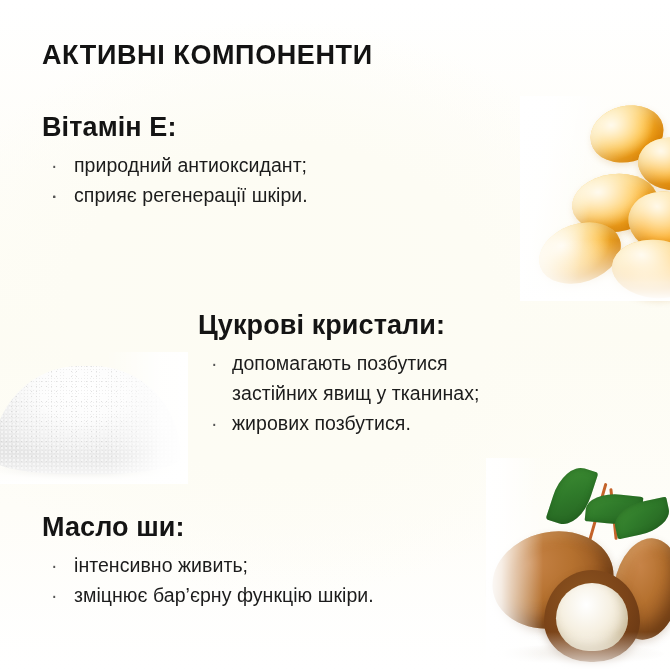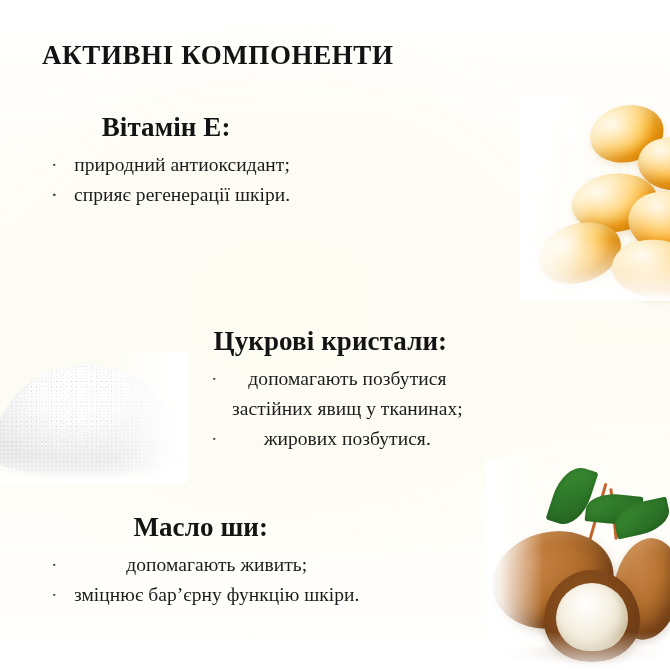--- a/index.html
+++ b/index.html
@@ -6,23 +6,22 @@
     margin: 0;
     padding: 0;
     background: #ffffff;
   }
   #canvas {
     position: relative;
     width: 670px;
     height: 670px;
     overflow: hidden;
     background: #5eead4;
-    font-family: Liberation Serif, serif;
+    font-family: Liberation Sans, sans-serif;
     color: #1a1a1a;
-    text-align: center;
     -webkit-font-smoothing: antialiased;
   }
   
   #bg-wash {
     position: absolute;
     inset: 0;
     background:
       radial-gradient(ellipse 70% 55% at 42% 46%, #fdfcf3 0%, #fdfcf4 45%, rgba(255,255,255,0) 78%),
       linear-gradient(180deg, #ffffff 0%, #fefdf8 26%, #fdfcf3 50%, #fefdf8 76%, #ffffff 100%);
   }
@@ -66,21 +65,21 @@
   .bullet .dot {
     position: absolute;
     left: 9px;
     top: 0;
     font-size: 19.5px;
     line-height: 30px;
     color: #555;
   }
   #section-vitamin-e { left: 42px; top: 112px; }
   #section-vitamin-e .bullet { padding-left: 32px; }
-  #section-sugar     { left: 198px; top: 326px; }
+  #section-sugar     { left: 198px; top: 310px; }
   #section-sugar .bullet { padding-left: 34px; }
   #section-sugar .bullet .dot { left: 13px; }
   #section-shea      { left: 42px; top: 512px; }
   #section-shea .bullet { padding-left: 32px; }
 
   
   .photo { position: absolute; }
 
   
   #img-capsules {
@@ -298,21 +297,21 @@
         <span>жирових позбутися.</span>
       </li>
     </ul>
   </div>
 
   <div class="section" id="section-shea">
     <div class="section-heading">Масло ши:</div>
     <ul class="bullets">
       <li class="bullet">
         <span class="dot">·</span>
-        <span>допомагають живить;</span>
+        <span>інтенсивно живить;</span>
       </li>
       <li class="bullet">
         <span class="dot">·</span>
         <span>зміцнює бар’єрну функцію шкіри.</span>
       </li>
     </ul>
   </div>
 
 </div>
 

